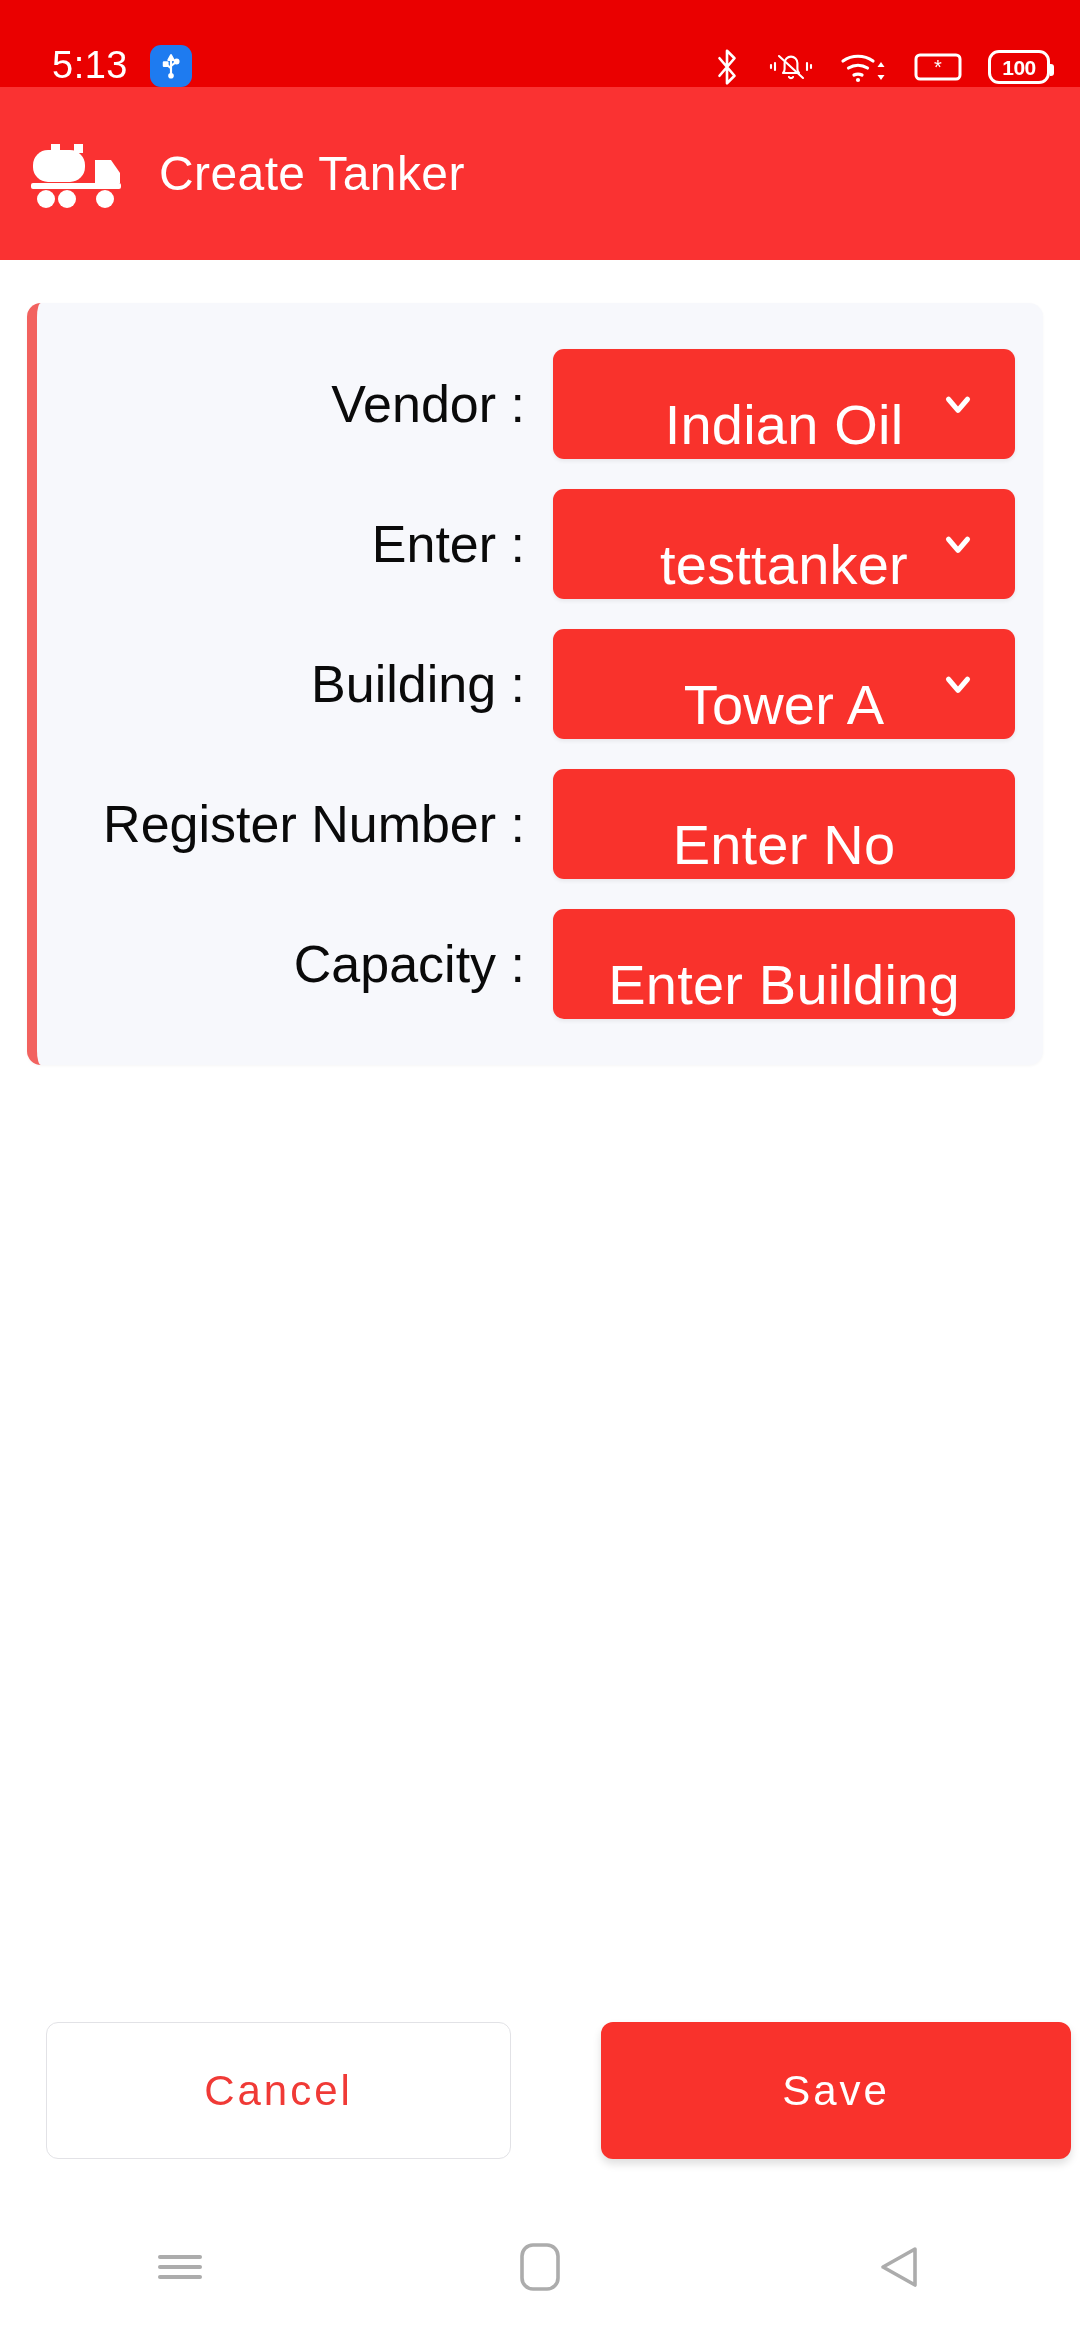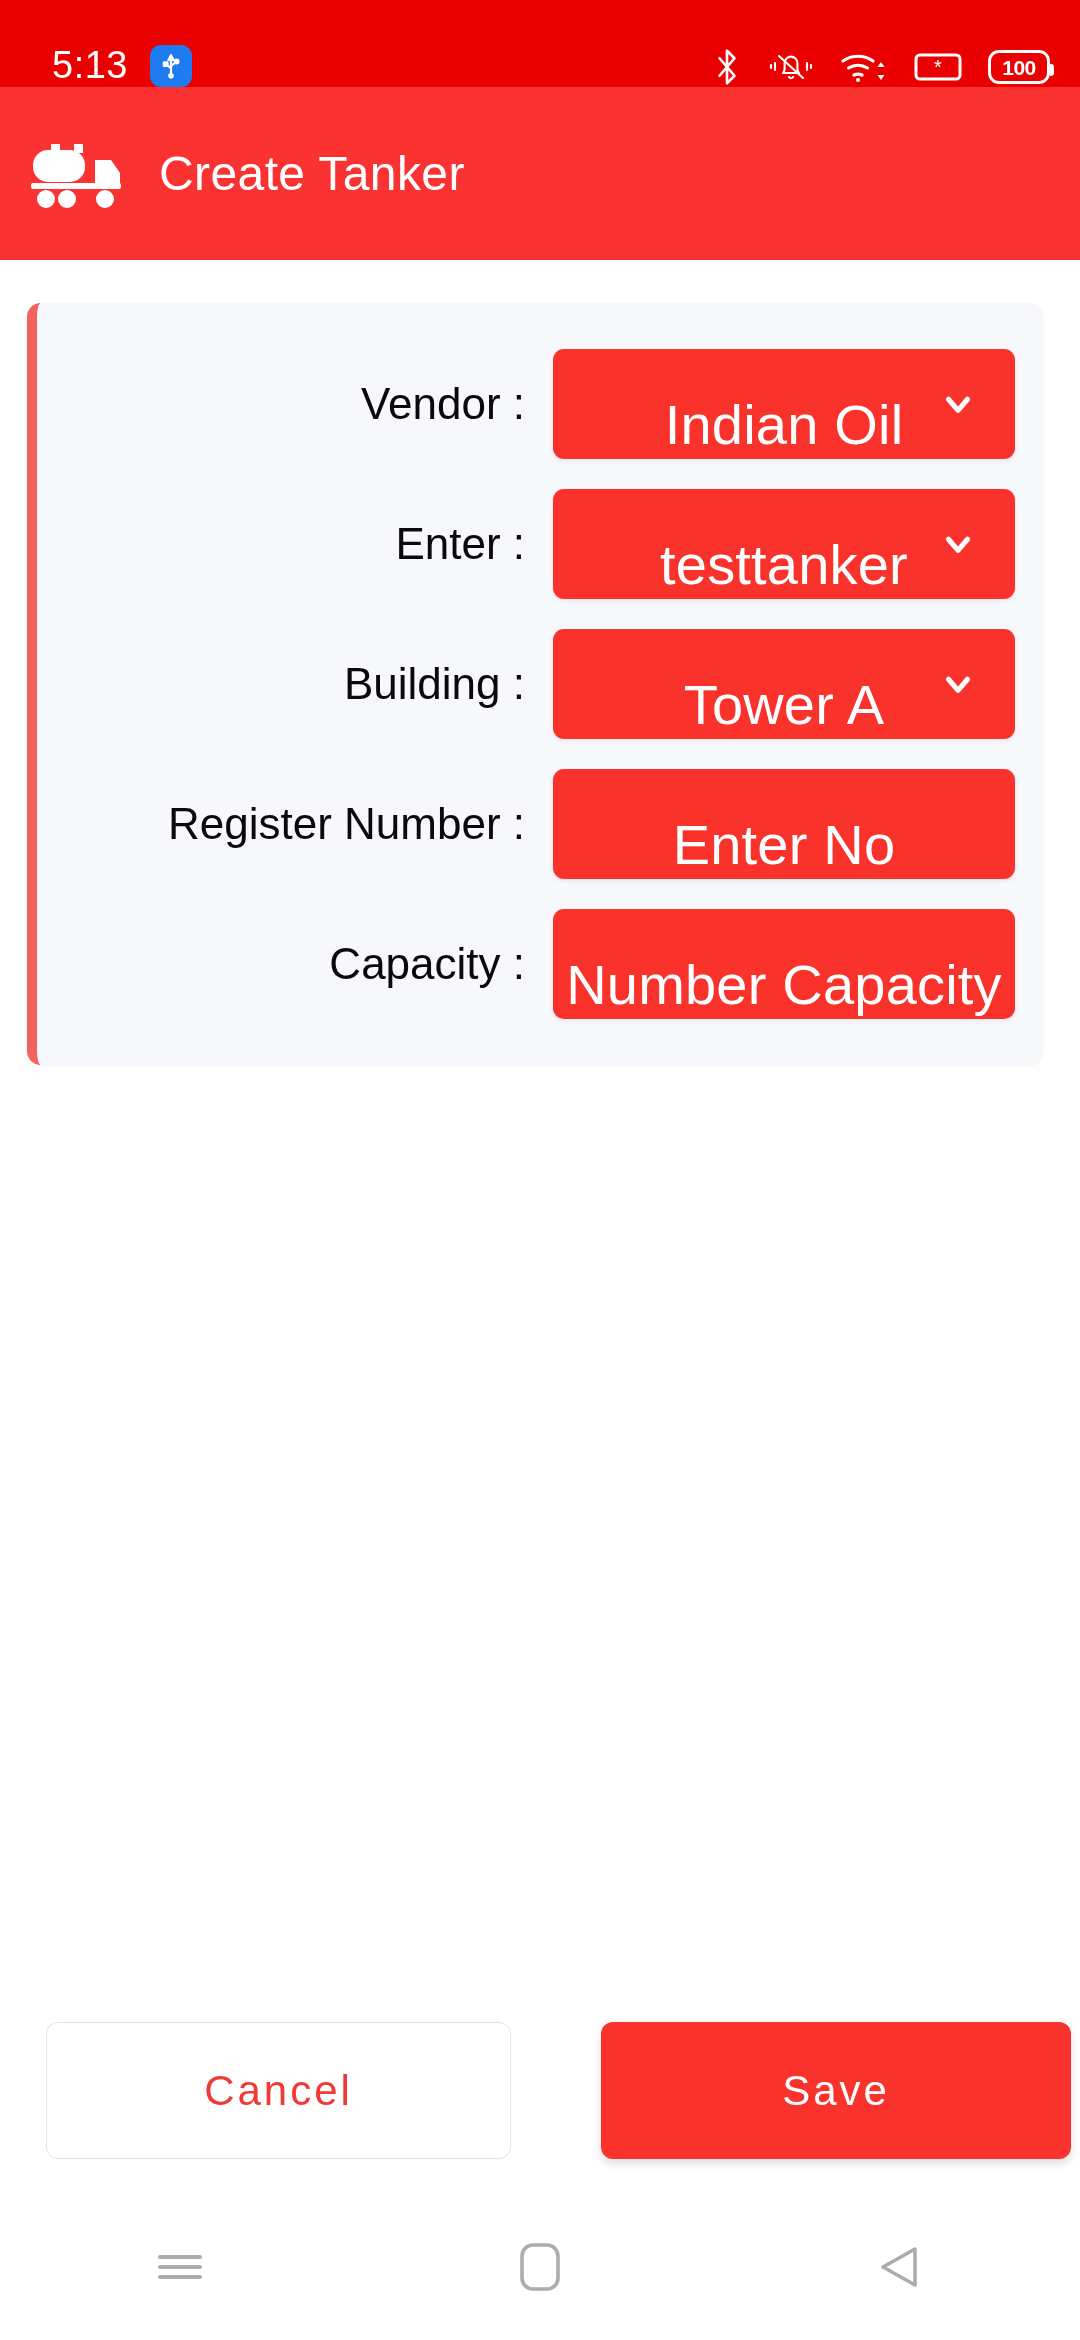--- a/index.html
+++ b/index.html
@@ -95,21 +95,21 @@
   .form-row {
     display:flex; align-items:center;
     margin-bottom:30px;
   }
   .form-row:last-child { margin-bottom:0; }
 
   .row-label {
     flex:1 1 auto;
     text-align:right;
     color:#0A0A0A;
-    font-size:44px;
+    font-size:52px;
     padding-right:28px;
     white-space:nowrap;
   }
 
   .row-field {
     flex:0 0 auto;
     width:462px; height:110px;
     background:#F9322C;
     border-radius:11px;
     display:flex; align-items:center; justify-content:center;
@@ -295,21 +295,21 @@
       <div class="form-row">
         <span class="row-label">Register Number :</span>
         <div class="row-field">
           <span class="row-field-text">Enter No</span>
         </div>
       </div>
 
       <div class="form-row">
         <span class="row-label">Capacity :</span>
         <div class="row-field">
-          <span class="row-field-text">Number Capacity</span>
+          <span class="row-field-text">Enter Building</span>
         </div>
       </div>
 
     </div>
 
     <div class="actions">
       <div class="btn btn-cancel">Cancel</div>
       <div class="btn btn-save">Save</div>
     </div>
 

